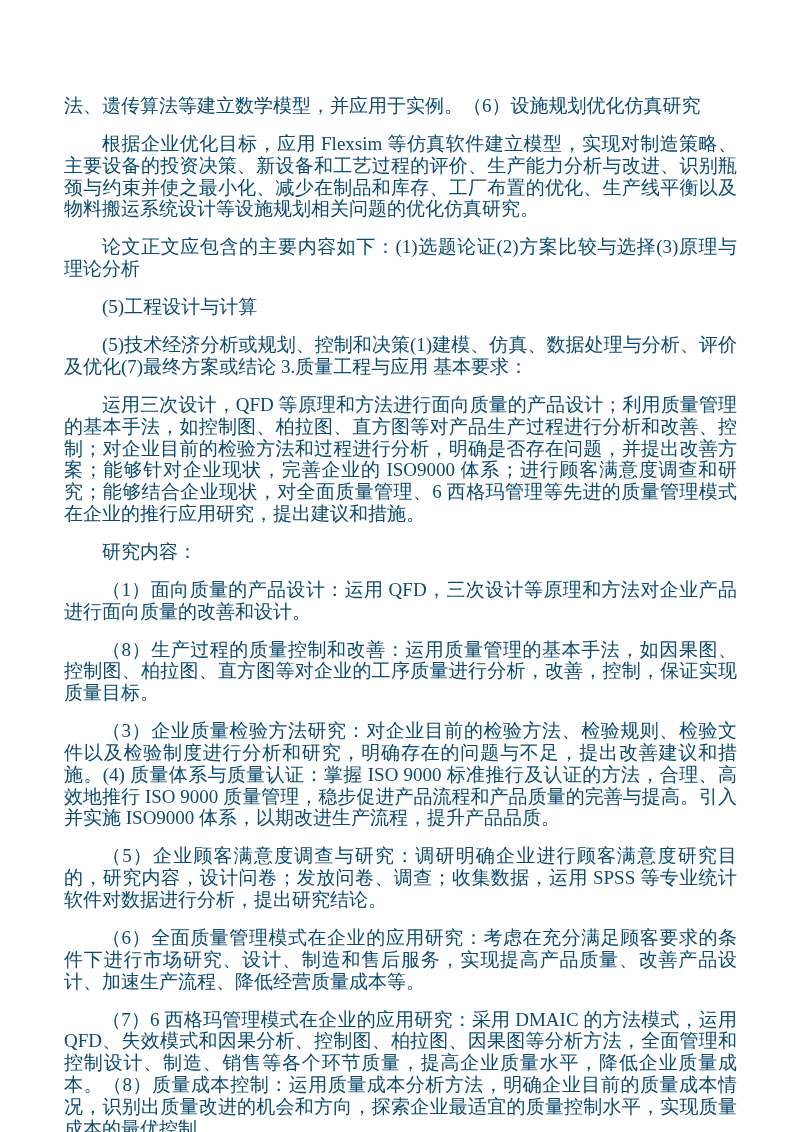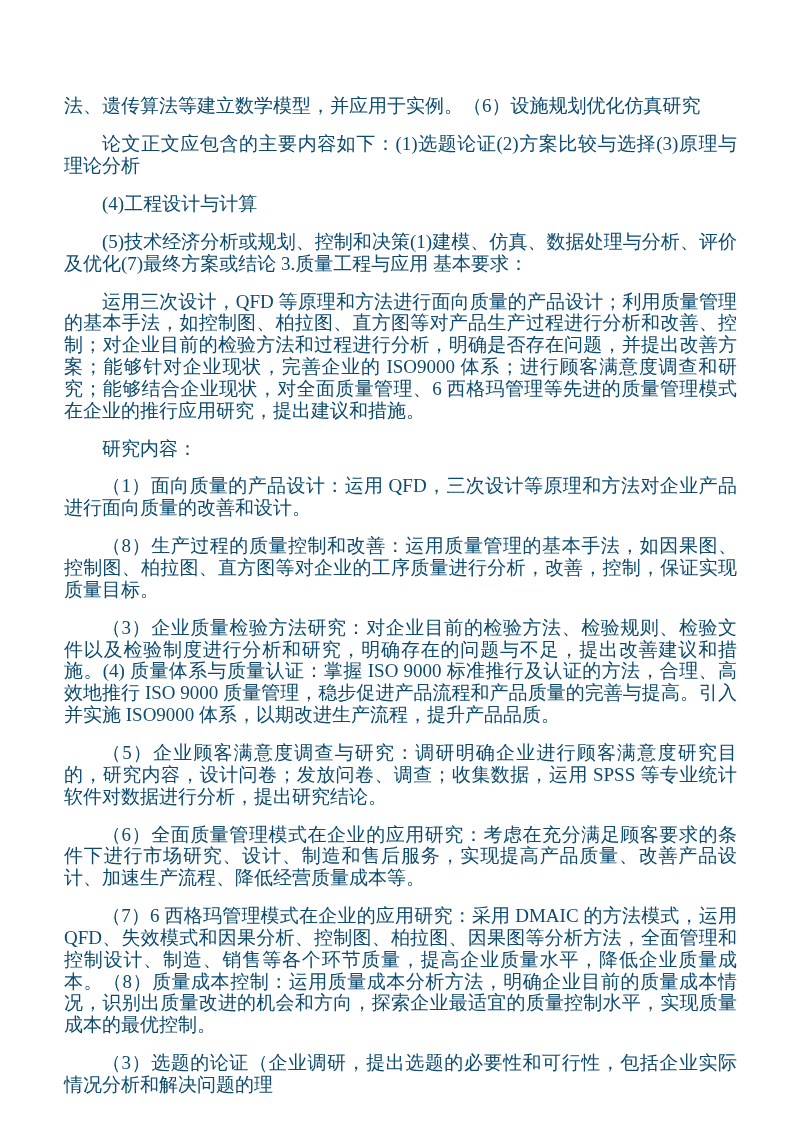--- a/index.html
+++ b/index.html
@@ -31,22 +31,23 @@
   p.para.no-indent {
     text-indent: 0;
   }
 </style>
 </head>
 <body>
 
 <div class="doc-page">
   <div class="doc-text">
     <p class="para no-indent">法、遗传算法等建立数学模型，并应用于实例。（6）设施规划优化仿真研究</p>
+    <p class="para">根据企业优化目标，应用 Flexsim 等仿真软件建立模型，实现对制造策略、主要设备的投资决策、新设备和工艺过程的评价、生产能力分析与改进、识别瓶颈与约束并使之最小化、减少在制品和库存、工厂布置的优化、生产线平衡以及物料搬运系统设计等设施规划相关问题的优化仿真研究。</p>
     <p class="para">论文正文应包含的主要内容如下：(1)选题论证(2)方案比较与选择(3)原理与理论分析</p>
-    <p class="para">(4)工程设计与计算</p>
+    <p class="para">(5)工程设计与计算</p>
     <p class="para">(5)技术经济分析或规划、控制和决策(1)建模、仿真、数据处理与分析、评价及优化(7)最终方案或结论 3.质量工程与应用 基本要求：</p>
     <p class="para">运用三次设计，QFD 等原理和方法进行面向质量的产品设计；利用质量管理的基本手法，如控制图、柏拉图、直方图等对产品生产过程进行分析和改善、控制；对企业目前的检验方法和过程进行分析，明确是否存在问题，并提出改善方案；能够针对企业现状，完善企业的 ISO9000 体系；进行顾客满意度调查和研究；能够结合企业现状，对全面质量管理、6 西格玛管理等先进的质量管理模式在企业的推行应用研究，提出建议和措施。</p>
     <p class="para">研究内容：</p>
     <p class="para">（1）面向质量的产品设计：运用 QFD，三次设计等原理和方法对企业产品进行面向质量的改善和设计。</p>
     <p class="para">（8）生产过程的质量控制和改善：运用质量管理的基本手法，如因果图、控制图、柏拉图、直方图等对企业的工序质量进行分析，改善，控制，保证实现质量目标。</p>
     <p class="para">（3）企业质量检验方法研究：对企业目前的检验方法、检验规则、检验文件以及检验制度进行分析和研究，明确存在的问题与不足，提出改善建议和措施。(4) 质量体系与质量认证：掌握 ISO 9000 标准推行及认证的方法，合理、高效地推行 ISO 9000 质量管理，稳步促进产品流程和产品质量的完善与提高。引入并实施 ISO9000 体系，以期改进生产流程，提升产品品质。</p>
     <p class="para">（5）企业顾客满意度调查与研究：调研明确企业进行顾客满意度研究目的，研究内容，设计问卷；发放问卷、调查；收集数据，运用 SPSS 等专业统计软件对数据进行分析，提出研究结论。</p>
     <p class="para">（6）全面质量管理模式在企业的应用研究：考虑在充分满足顾客要求的条件下进行市场研究、设计、制造和售后服务，实现提高产品质量、改善产品设计、加速生产流程、降低经营质量成本等。</p>
     <p class="para">（7）6 西格玛管理模式在企业的应用研究：采用 DMAIC 的方法模式，运用 QFD、失效模式和因果分析、控制图、柏拉图、因果图等分析方法，全面管理和控制设计、制造、销售等各个环节质量，提高企业质量水平，降低企业质量成本。（8）质量成本控制：运用质量成本分析方法，明确企业目前的质量成本情况，识别出质量改进的机会和方向，探索企业最适宜的质量控制水平，实现质量成本的最优控制。</p>
     <p class="para">（3）选题的论证（企业调研，提出选题的必要性和可行性，包括企业实际情况分析和解决问题的理</p>

